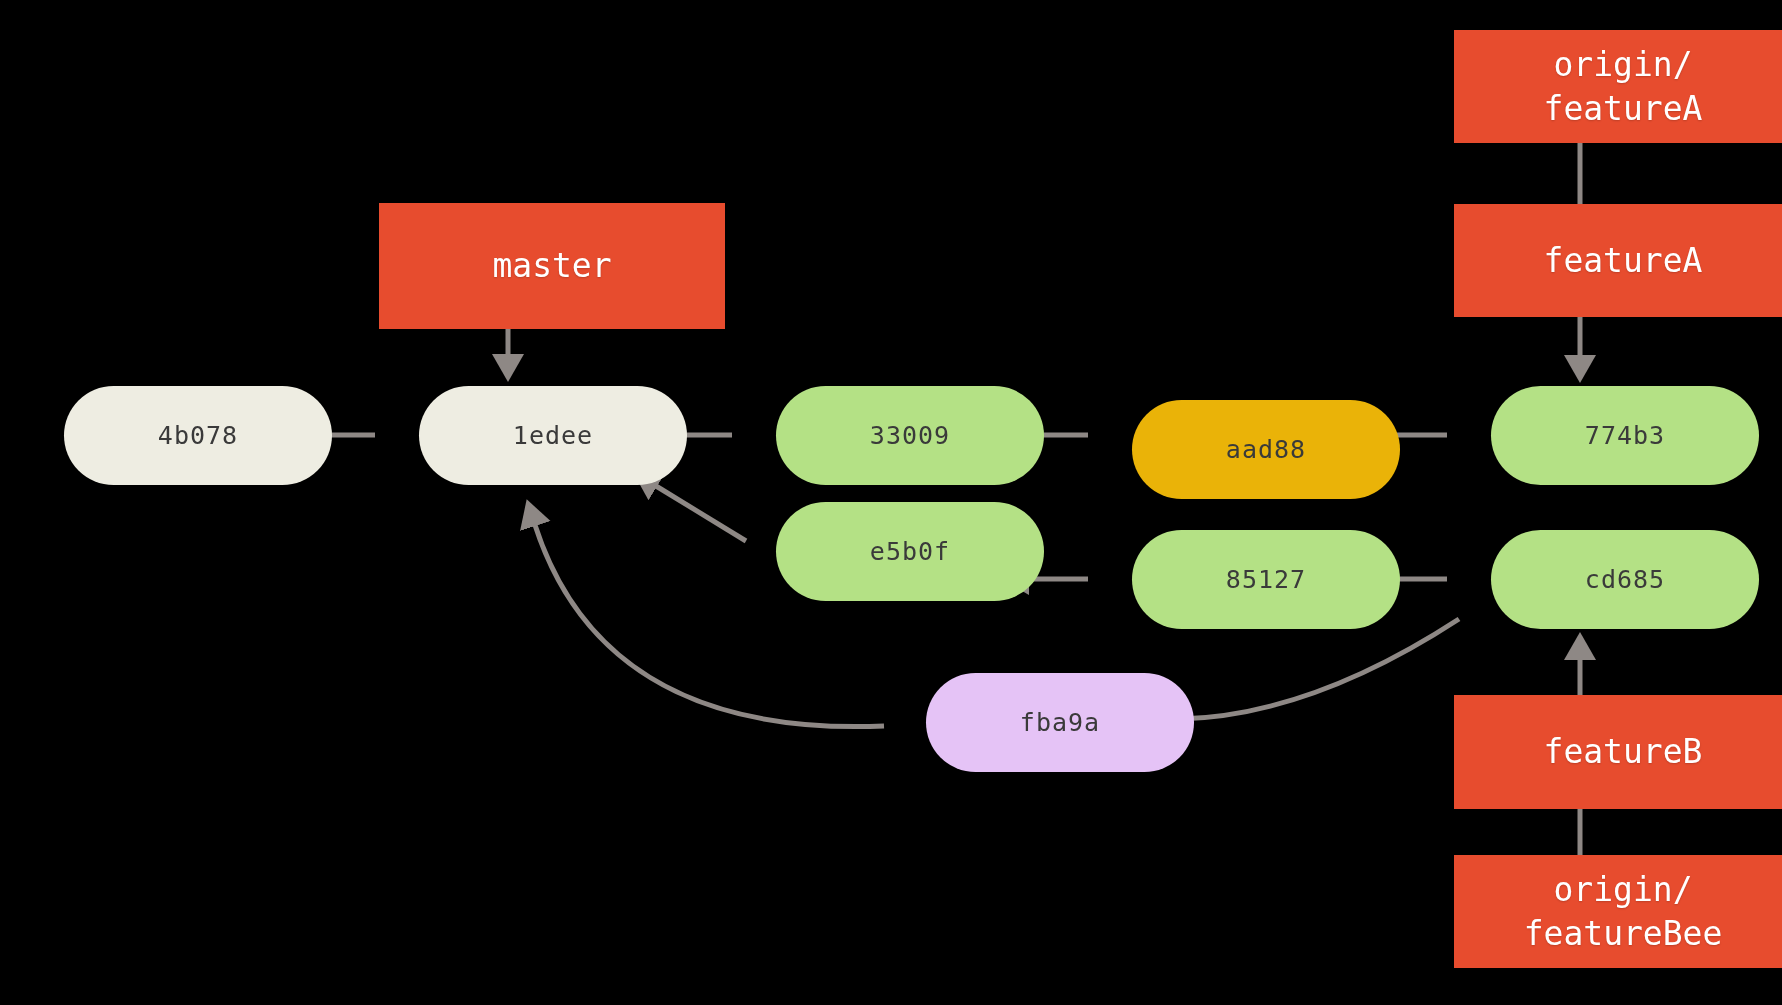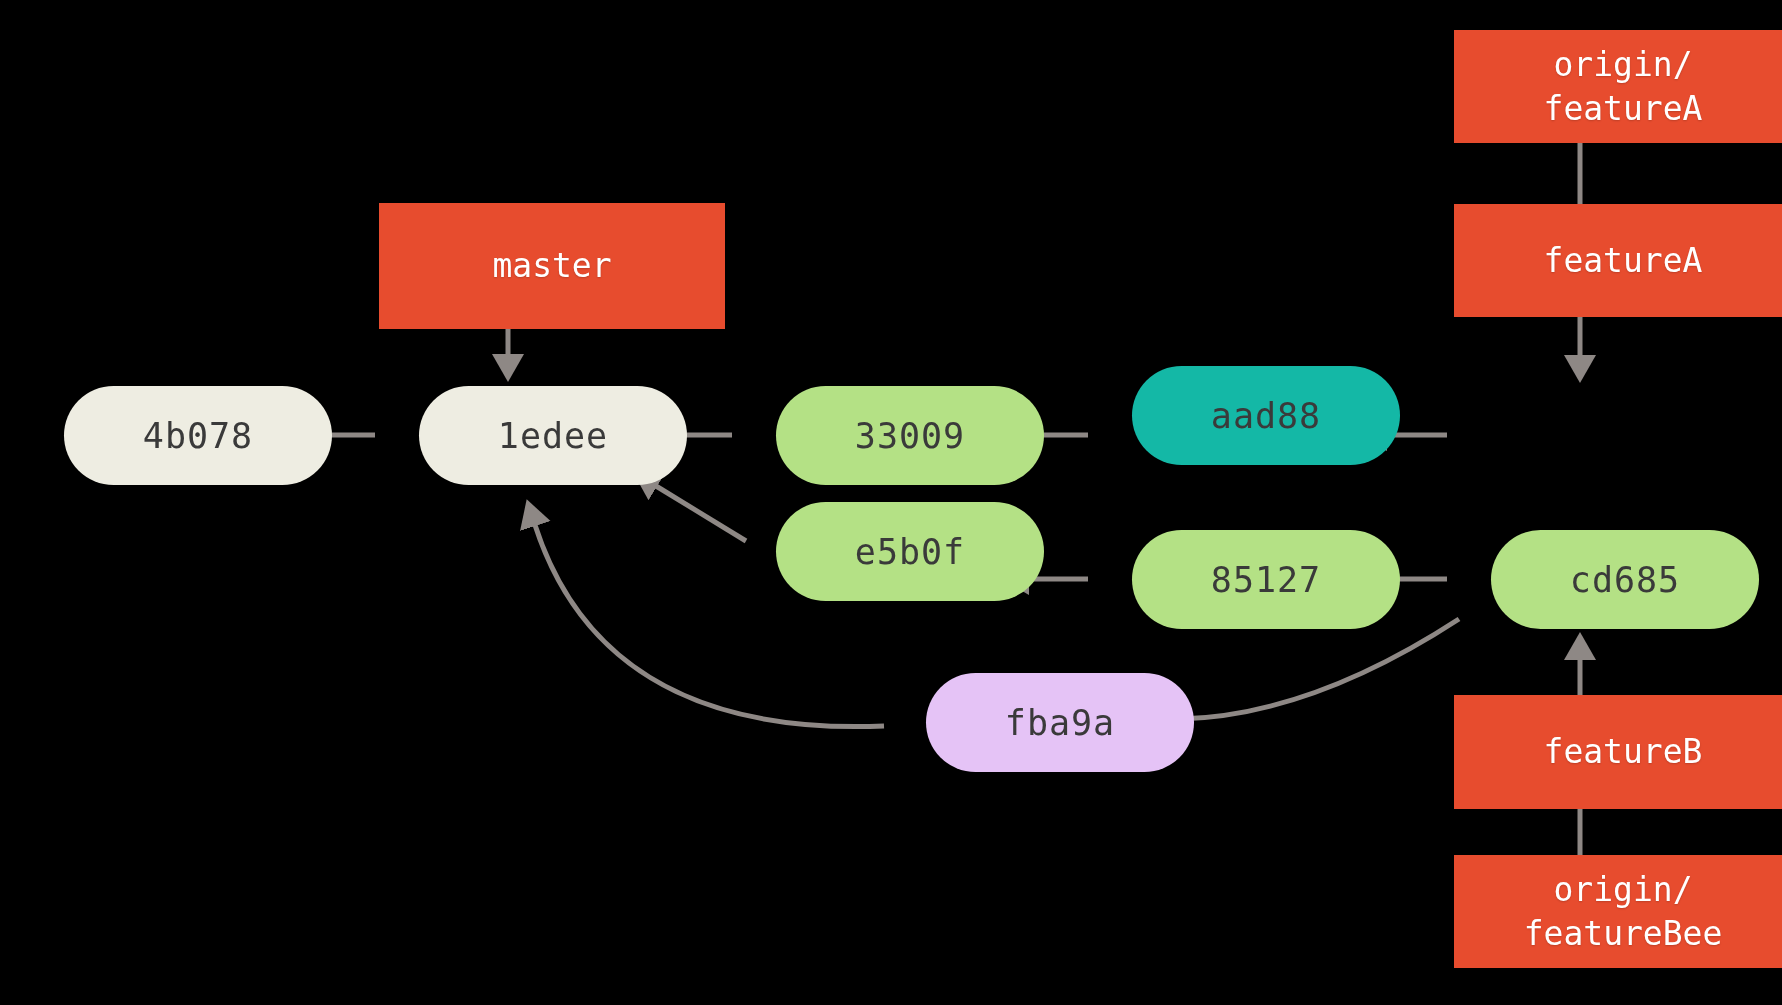--- a/index.html
+++ b/index.html
@@ -28,21 +28,21 @@
     align-items: center;
     justify-content: center;
     text-align: center;
     box-sizing: border-box;
     margin-left: 44px;
   }
   .pill {
     width: 268px;
     height: 99px;
     border-radius: 49.5px;
-    font-size: 35px;
+    font-size: 25px;
     color: #3a3a3a;
     letter-spacing: 1px;
   }
   .box {
     width: 338px;
     height: 113px;
     font-size: 33px;
     color: #ffffff;
     line-height: 1.32;
     white-space: pre-line;
@@ -87,22 +87,23 @@
 
   <div class="node box" style="left: 1410px; top: 855px; background: rgb(231, 76, 46);">origin/
 featureBee</div>
 
   <div class="node pill" style="left: 20px; top: 386px; background: rgb(238, 237, 226);">4b078</div>
 
   <div class="node pill" style="left: 375px; top: 386px; background: rgb(238, 237, 226);">1edee</div>
 
   <div class="node pill" style="left: 732px; top: 386px; background: rgb(180, 225, 133);">33009</div>
 
-  <div class="node pill" style="left: 1088px; top: 366px; background: #14b8a6;">aad88</div>
+  <div class="node pill" style="left: 1088px; top: 400px; background: #eab308;">aad88</div>
 
+  <div class="node pill" style="left: 1447px; top: 386px; background: rgb(180, 225, 133);">774b3</div>
 
   <div class="node pill" style="left: 732px; top: 502px; background: rgb(180, 225, 133);">e5b0f</div>
 
   <div class="node pill" style="left: 1088px; top: 530px; background: rgb(180, 225, 133);">85127</div>
 
   <div class="node pill" style="left: 1447px; top: 530px; background: rgb(180, 225, 133);">cd685</div>
 
   <div class="node pill" style="left: 882px; top: 673px; background: rgb(229, 195, 246);">fba9a</div>
 
 </div>

